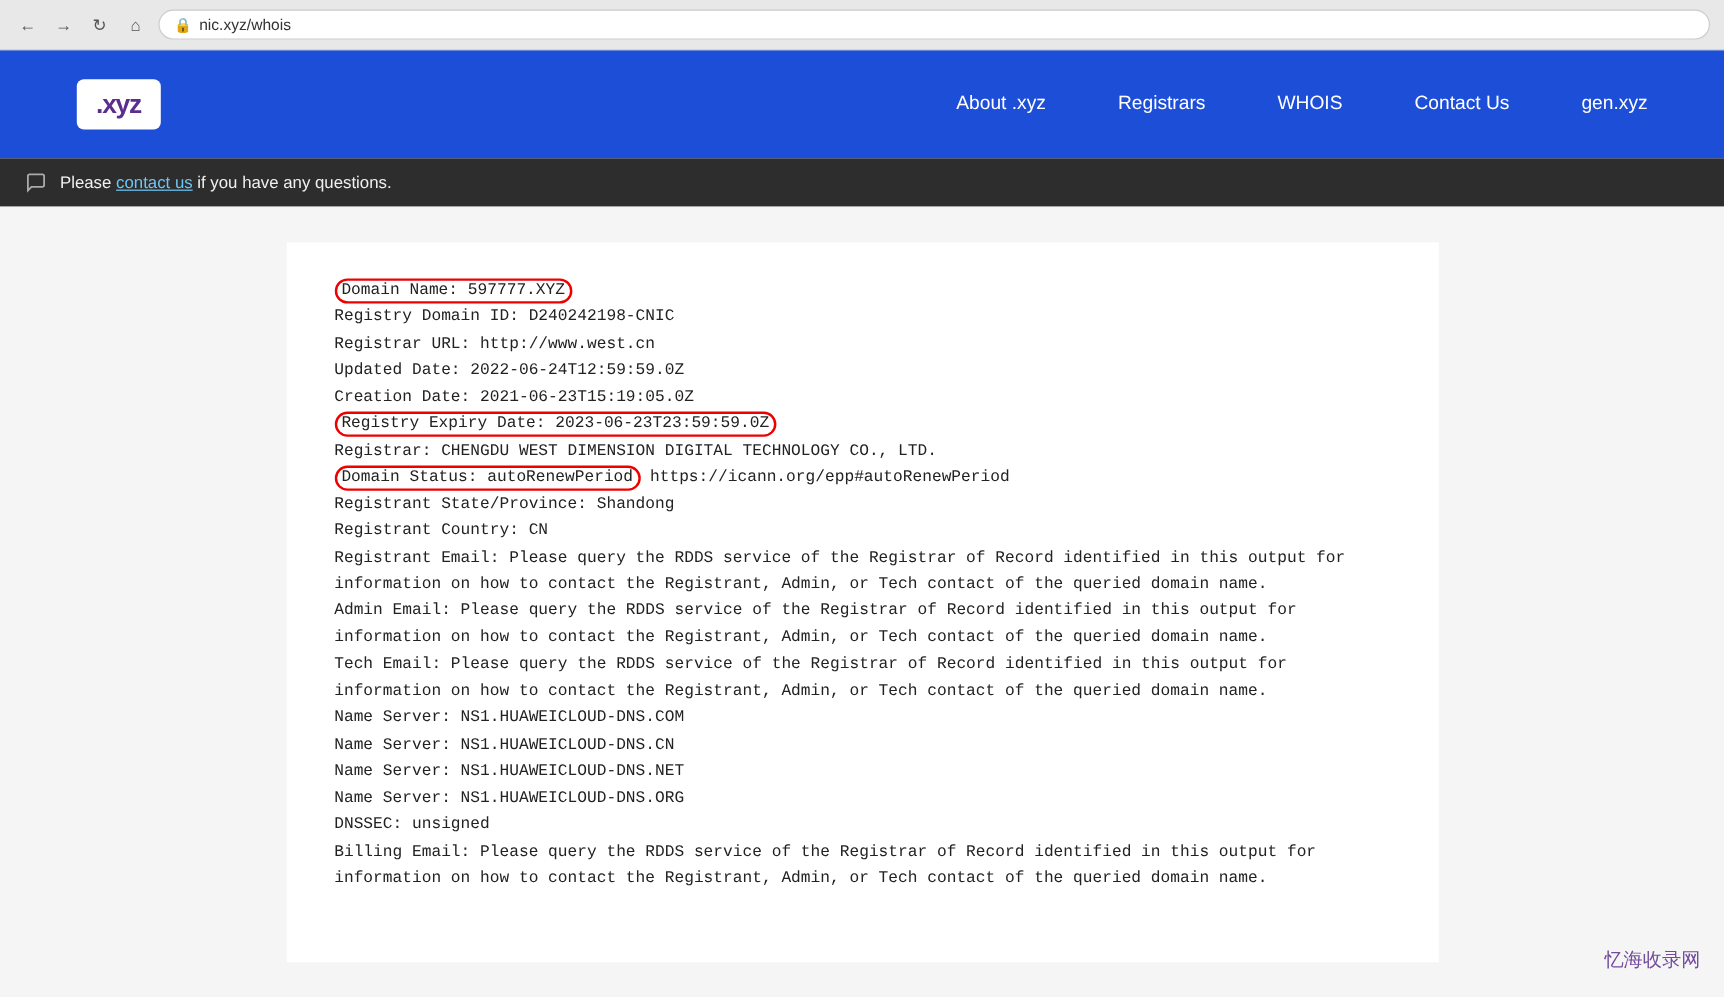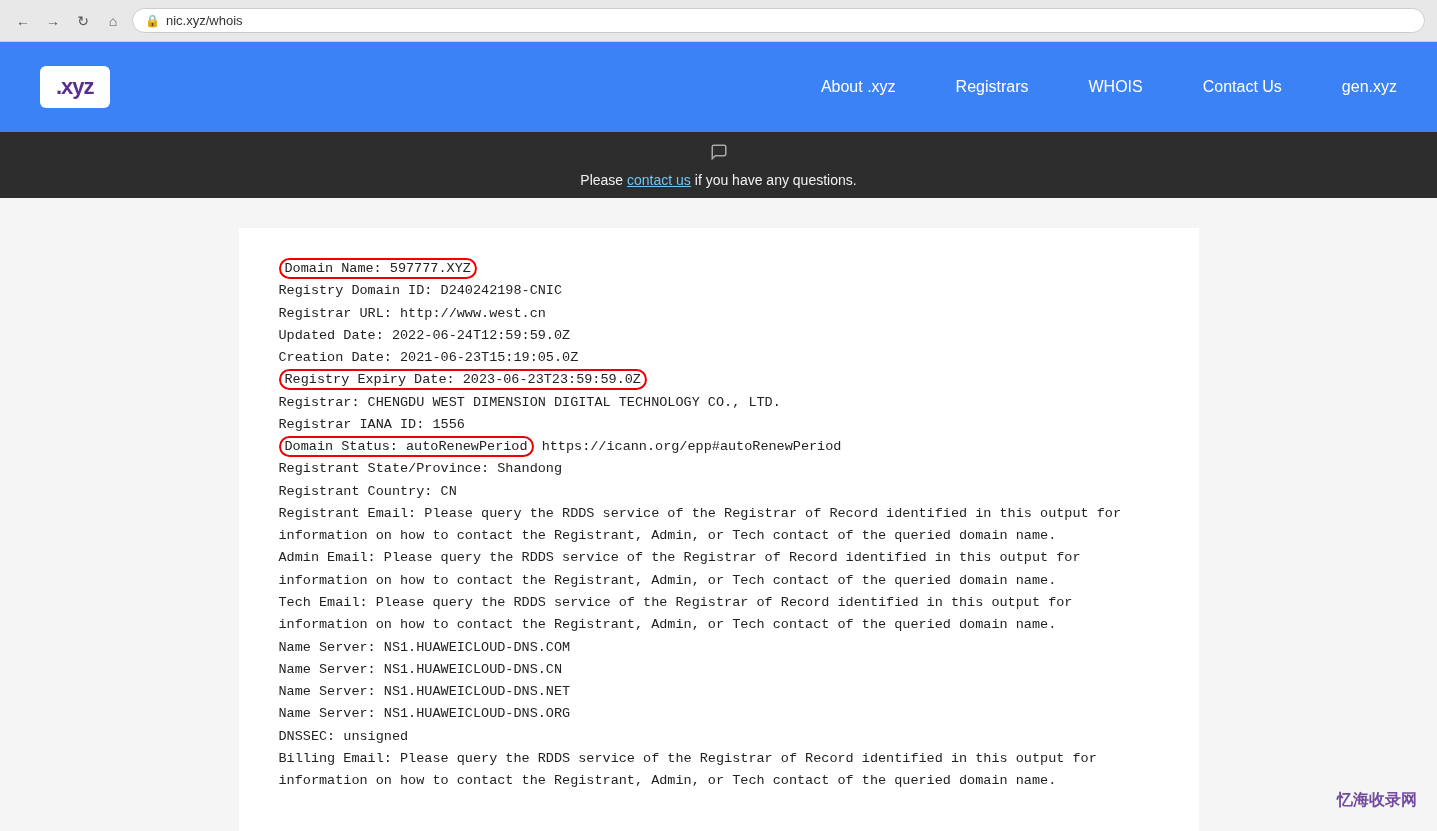--- a/index.html
+++ b/index.html
@@ -23,24 +23,24 @@
     .address-bar {
       display: flex; align-items: center;
       background: white; border: 1px solid #ccc; border-radius: 20px;
       padding: 4px 12px; flex: 1; gap: 6px;
     }
     .lock-icon { color: #555; font-size: 12px; }
     .address-text { font-size: 13px; color: #333; }
 
     
     .site-header {
-      background: #3b82f6;
+      background: #1d4ed8;
       display: flex;
       align-items: center;
-      padding: 0 40px;
+      padding: 0 64px;
       height: 90px;
     }
     .logo-area {
       display: flex; align-items: center; margin-right: auto;
     }
     .logo-badge {
       background: white; color: #5b2d8e;
       font-size: 22px; font-weight: bold;
       padding: 8px 16px; border-radius: 6px;
       letter-spacing: -1px;
@@ -53,21 +53,20 @@
       text-decoration: none; cursor: pointer;
     }
 
     
     .notice-bar {
       background: #2d2d2d;
       color: #f0f0f0;
       padding: 10px 20px;
       display: flex; align-items: center; gap: 10px;
       font-size: 14px;
-      flex-direction: column;
     }
     .notice-bar a { color: #6ec6f5; text-decoration: underline; }
     .chat-icon {
       width: 20px; height: 20px; color: #aaa;
       display: flex; align-items: center; justify-content: center;
     }
 
     
     .main-content {
       background: white;
@@ -92,21 +91,21 @@
       color: #222;
     }
 
     
     .watermark {
       position: fixed;
       bottom: 20px;
       right: 20px;
       color: #5b2d8e;
       font-size: 16px;
-      font-weight: bold;
+      font-weight: normal;
       opacity: 0.85;
     }
   </style>
 </head>
 <body>
 
 <div class="browser-chrome">
   <button class="browser-nav-btn">←</button>
   <button class="browser-nav-btn">→</button>
   <button class="browser-nav-btn">↻</button>
@@ -143,21 +142,20 @@
 
 <div class="main-content">
   <div class="whois-text" id="whois-container">
   <div><span class="highlight-box">Domain Name: 597777.XYZ</span></div>
       <div>Registry Domain ID: D240242198-CNIC</div>
       <div>Registrar URL: http://www.west.cn</div>
       <div>Updated Date: 2022-06-24T12:59:59.0Z</div>
       <div>Creation Date: 2021-06-23T15:19:05.0Z</div>
       <div><span class="highlight-box">Registry Expiry Date: 2023-06-23T23:59:59.0Z</span></div>
       <div>Registrar: CHENGDU WEST DIMENSION DIGITAL TECHNOLOGY CO., LTD.</div>
-      <div>Registrar IANA ID: 1556</div>
       <div><span class="highlight-box">Domain Status: autoRenewPeriod</span> https://icann.org/epp#autoRenewPeriod</div>
       <div>Registrant State/Province: Shandong</div>
       <div>Registrant Country: CN</div>
       <div>Registrant Email: Please query the RDDS service of the Registrar of Record identified in this output for information on how to contact the Registrant, Admin, or Tech contact of the queried domain name.</div>
       <div>Admin Email: Please query the RDDS service of the Registrar of Record identified in this output for information on how to contact the Registrant, Admin, or Tech contact of the queried domain name.</div>
       <div>Tech Email: Please query the RDDS service of the Registrar of Record identified in this output for information on how to contact the Registrant, Admin, or Tech contact of the queried domain name.</div>
       <div>Name Server: NS1.HUAWEICLOUD-DNS.COM</div>
       <div>Name Server: NS1.HUAWEICLOUD-DNS.CN</div>
       <div>Name Server: NS1.HUAWEICLOUD-DNS.NET</div>
       <div>Name Server: NS1.HUAWEICLOUD-DNS.ORG</div>

